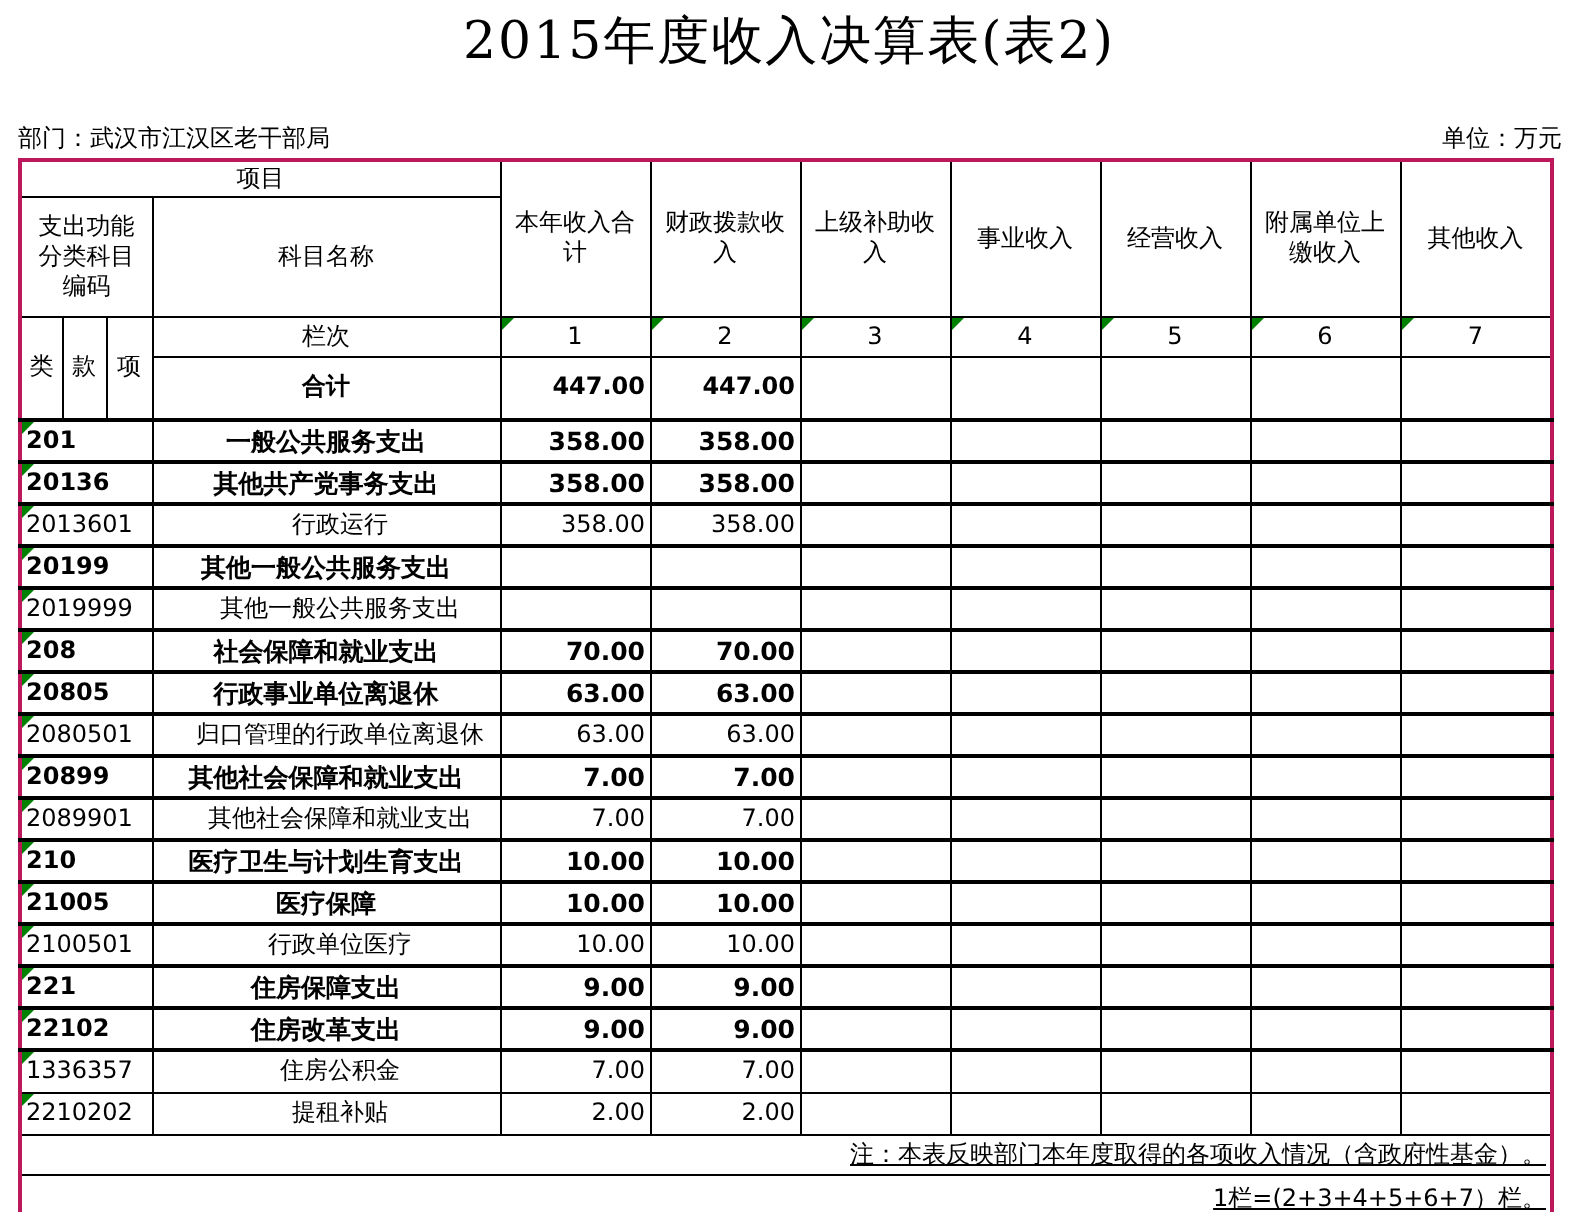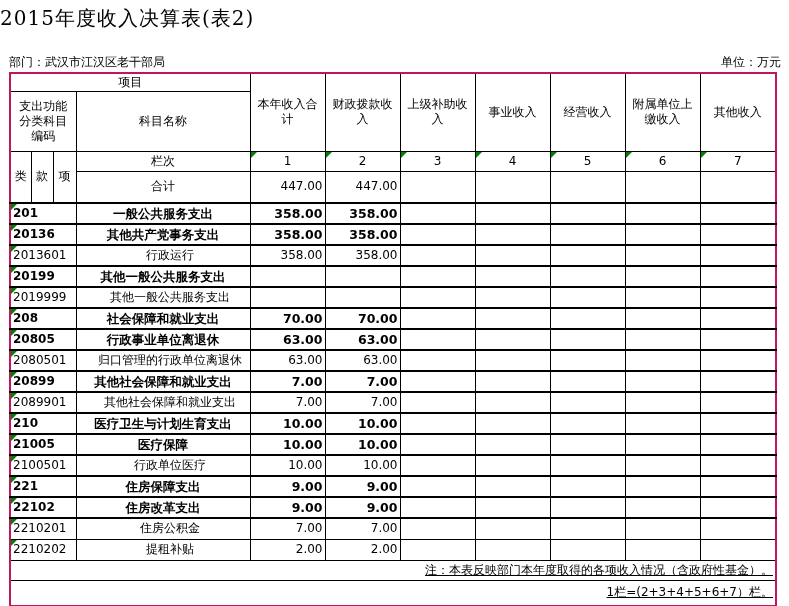--- a/index.html
+++ b/index.html
@@ -6,23 +6,23 @@
   html, body {
     margin: 0; padding: 0;
     width: 789px; height: 606px;
     background: #ffffff;
     font-family: "DejaVu Sans", sans-serif;
     color: #000;
   }
   .page { position: relative; width: 789px; height: 606px; overflow: hidden; }
 
   .title {
-    text-align: left;
+    text-align: center;
     font-family: "DejaVu Serif", serif;
-    font-size: 20px;
+    font-size: 26px;
     font-weight: normal;
     letter-spacing: 1px;
     padding-top: 6px;
     line-height: 1.2;
   }
   .meta {
     display: flex;
     justify-content: space-between;
     align-items: flex-end;
     font-size: 12px;
@@ -44,21 +44,21 @@
     overflow: hidden;
     vertical-align: middle;
     line-height: 1.25;
   }
 
   
   tr.r-proj  td { height: 18px; text-align: center; }
   tr.r-head  td { height: 60px; text-align: center; padding: 0 6px; }
   td.code-head { padding: 0 3px; }
   tr.r-rank  td { height: 20px; text-align: center; }
-  tr.r-total td { height: 32px; }
+  tr.r-total td { height: 32px; font-weight: bold; }
   td.lbl { text-align: center; }
 
   
   tbody tr td { height: 21px; }
   td.code { text-align: left; padding-left: 2px; font-size: 11px; }
   td.name { text-align: center; padding-left: 3px; }
   td.val  { text-align: right; padding-right: 4px; }
   tr.cat td { font-weight: bold; font-size: 12.5px; }
   tr.cat td { border-top: 2px solid #000; border-bottom: 2px solid #000; }
   tr.cat td.code { font-size: 12px; }
@@ -305,21 +305,21 @@
           <td class="name">住房改革支出</td>
           <td class="val">9.00</td>
           <td class="val">9.00</td>
           <td class="val"></td>
           <td class="val"></td>
           <td class="val"></td>
           <td class="val"></td>
           <td class="val"></td>
         </tr>
         <tr class="detail">
-          <td class="code err" colspan="3">2210201</td>
+          <td class="code err" colspan="3">1336357</td>
           <td class="name">住房公积金</td>
           <td class="val">7.00</td>
           <td class="val">7.00</td>
           <td class="val"></td>
           <td class="val"></td>
           <td class="val"></td>
           <td class="val"></td>
           <td class="val"></td>
         </tr>
         <tr class="detail">

